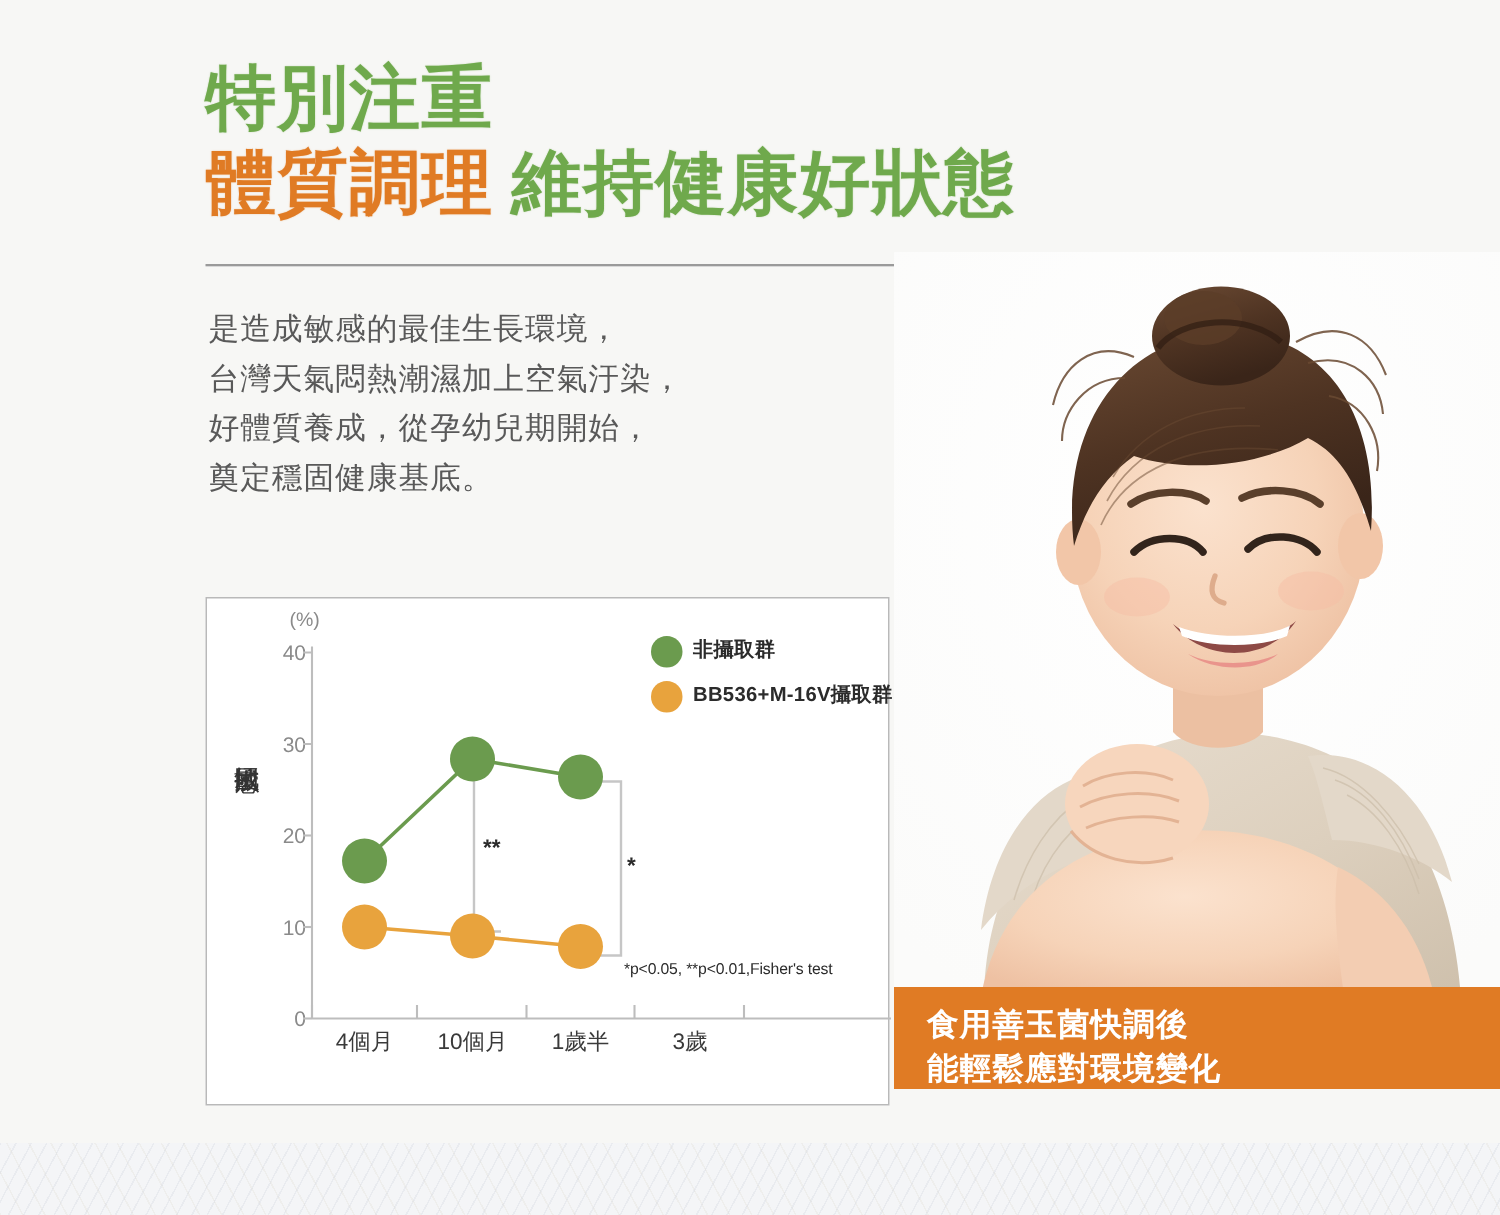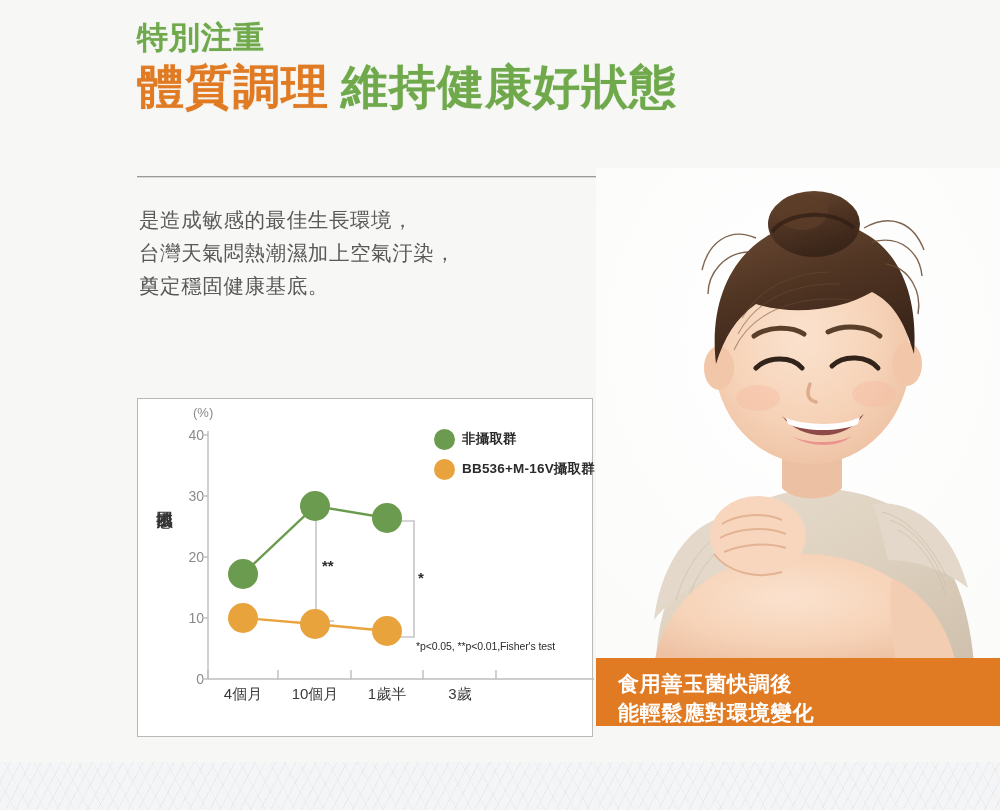--- a/index.html
+++ b/index.html
@@ -24,21 +24,21 @@
         rgba(255,255,255,0) 1px, rgba(255,255,255,0) 9px),
       repeating-linear-gradient(62deg,
         rgba(218,214,200,0.22) 0px, rgba(218,214,200,0.22) 1px,
         rgba(255,255,255,0) 1px, rgba(255,255,255,0) 13px),
       #f4f5f7;
   }
 
   
   .headline { position: absolute; left: 137px; top: 22px; width: 620px; }
   .hl-line { line-height: 1.06; white-space: nowrap; }
-  .hl-line1 { font-size: 31px; }
+  .hl-line1 { font-size: 47px; margin-top: 18px; }
   .hl-line2 { font-size: 47px; margin-top: 7px; }
   .hl-green {
     color: #6fa94c; font-weight: 700;
     letter-spacing: 1px;
     text-shadow: 0 0 1px rgba(111,169,76,0.45);
   }
   .hl-orange {
     color: #e07b24; font-weight: 700;
     letter-spacing: 1px;
     text-shadow: 0 0 1px rgba(224,123,36,0.45);
@@ -89,21 +89,21 @@
   .chart-panel {
     position: absolute; left: 137px; top: 398px;
     width: 456px; height: 339px;
     background: #ffffff;
     border: 1px solid #b9b9b9;
   }
   .chart-svg { display: block; }
 
   
   .legend { position: absolute; left: 296px; top: 25px; }
-  .legend-row { display: flex; align-items: center; height: 30px; }
+  .legend-row { display: flex; height: 30px; }
   .legend-dot { width: 21px; height: 21px; border-radius: 50%; flex: 0 0 auto; }
   .legend-dot.green { background: #6b9b4e; }
   .legend-dot.orange { background: #e8a33d; }
   .legend-label {
     margin-left: 7px; font-size: 13.5px; color: #2b2b2b;
     letter-spacing: 0.2px; white-space: nowrap; font-weight: 600;
   }
 
   .axis-unit {
     position: absolute; left: 55px; top: 6px;
@@ -146,20 +146,21 @@
     <div class="hl-line hl-line2">
       <span class="hl-orange">體質調理</span><span class="hl-gap"></span><span class="hl-green">維持健康好狀態</span>
     </div>
   </div>
 
   <div class="divider"></div>
 
   <div class="bodycopy">
     <div>是造成敏感的最佳生長環境，</div>
     <div>台灣天氣悶熱潮濕加上空氣汙染，</div>
+    <div>好體質養成，從孕幼兒期開始，</div>
     <div>奠定穩固健康基底。</div>
   </div>
 
   <div class="photo-wrap">
     <svg class="photo-svg" width="404" height="496" viewBox="0 0 404 496">
       <defs>
         <radialGradient id="skin" cx="45%" cy="40%" r="65%">
           <stop offset="0%" stop-color="#fbe2ce"></stop>
           <stop offset="60%" stop-color="#f6d3b8"></stop>
           <stop offset="100%" stop-color="#eec1a3"></stop>

